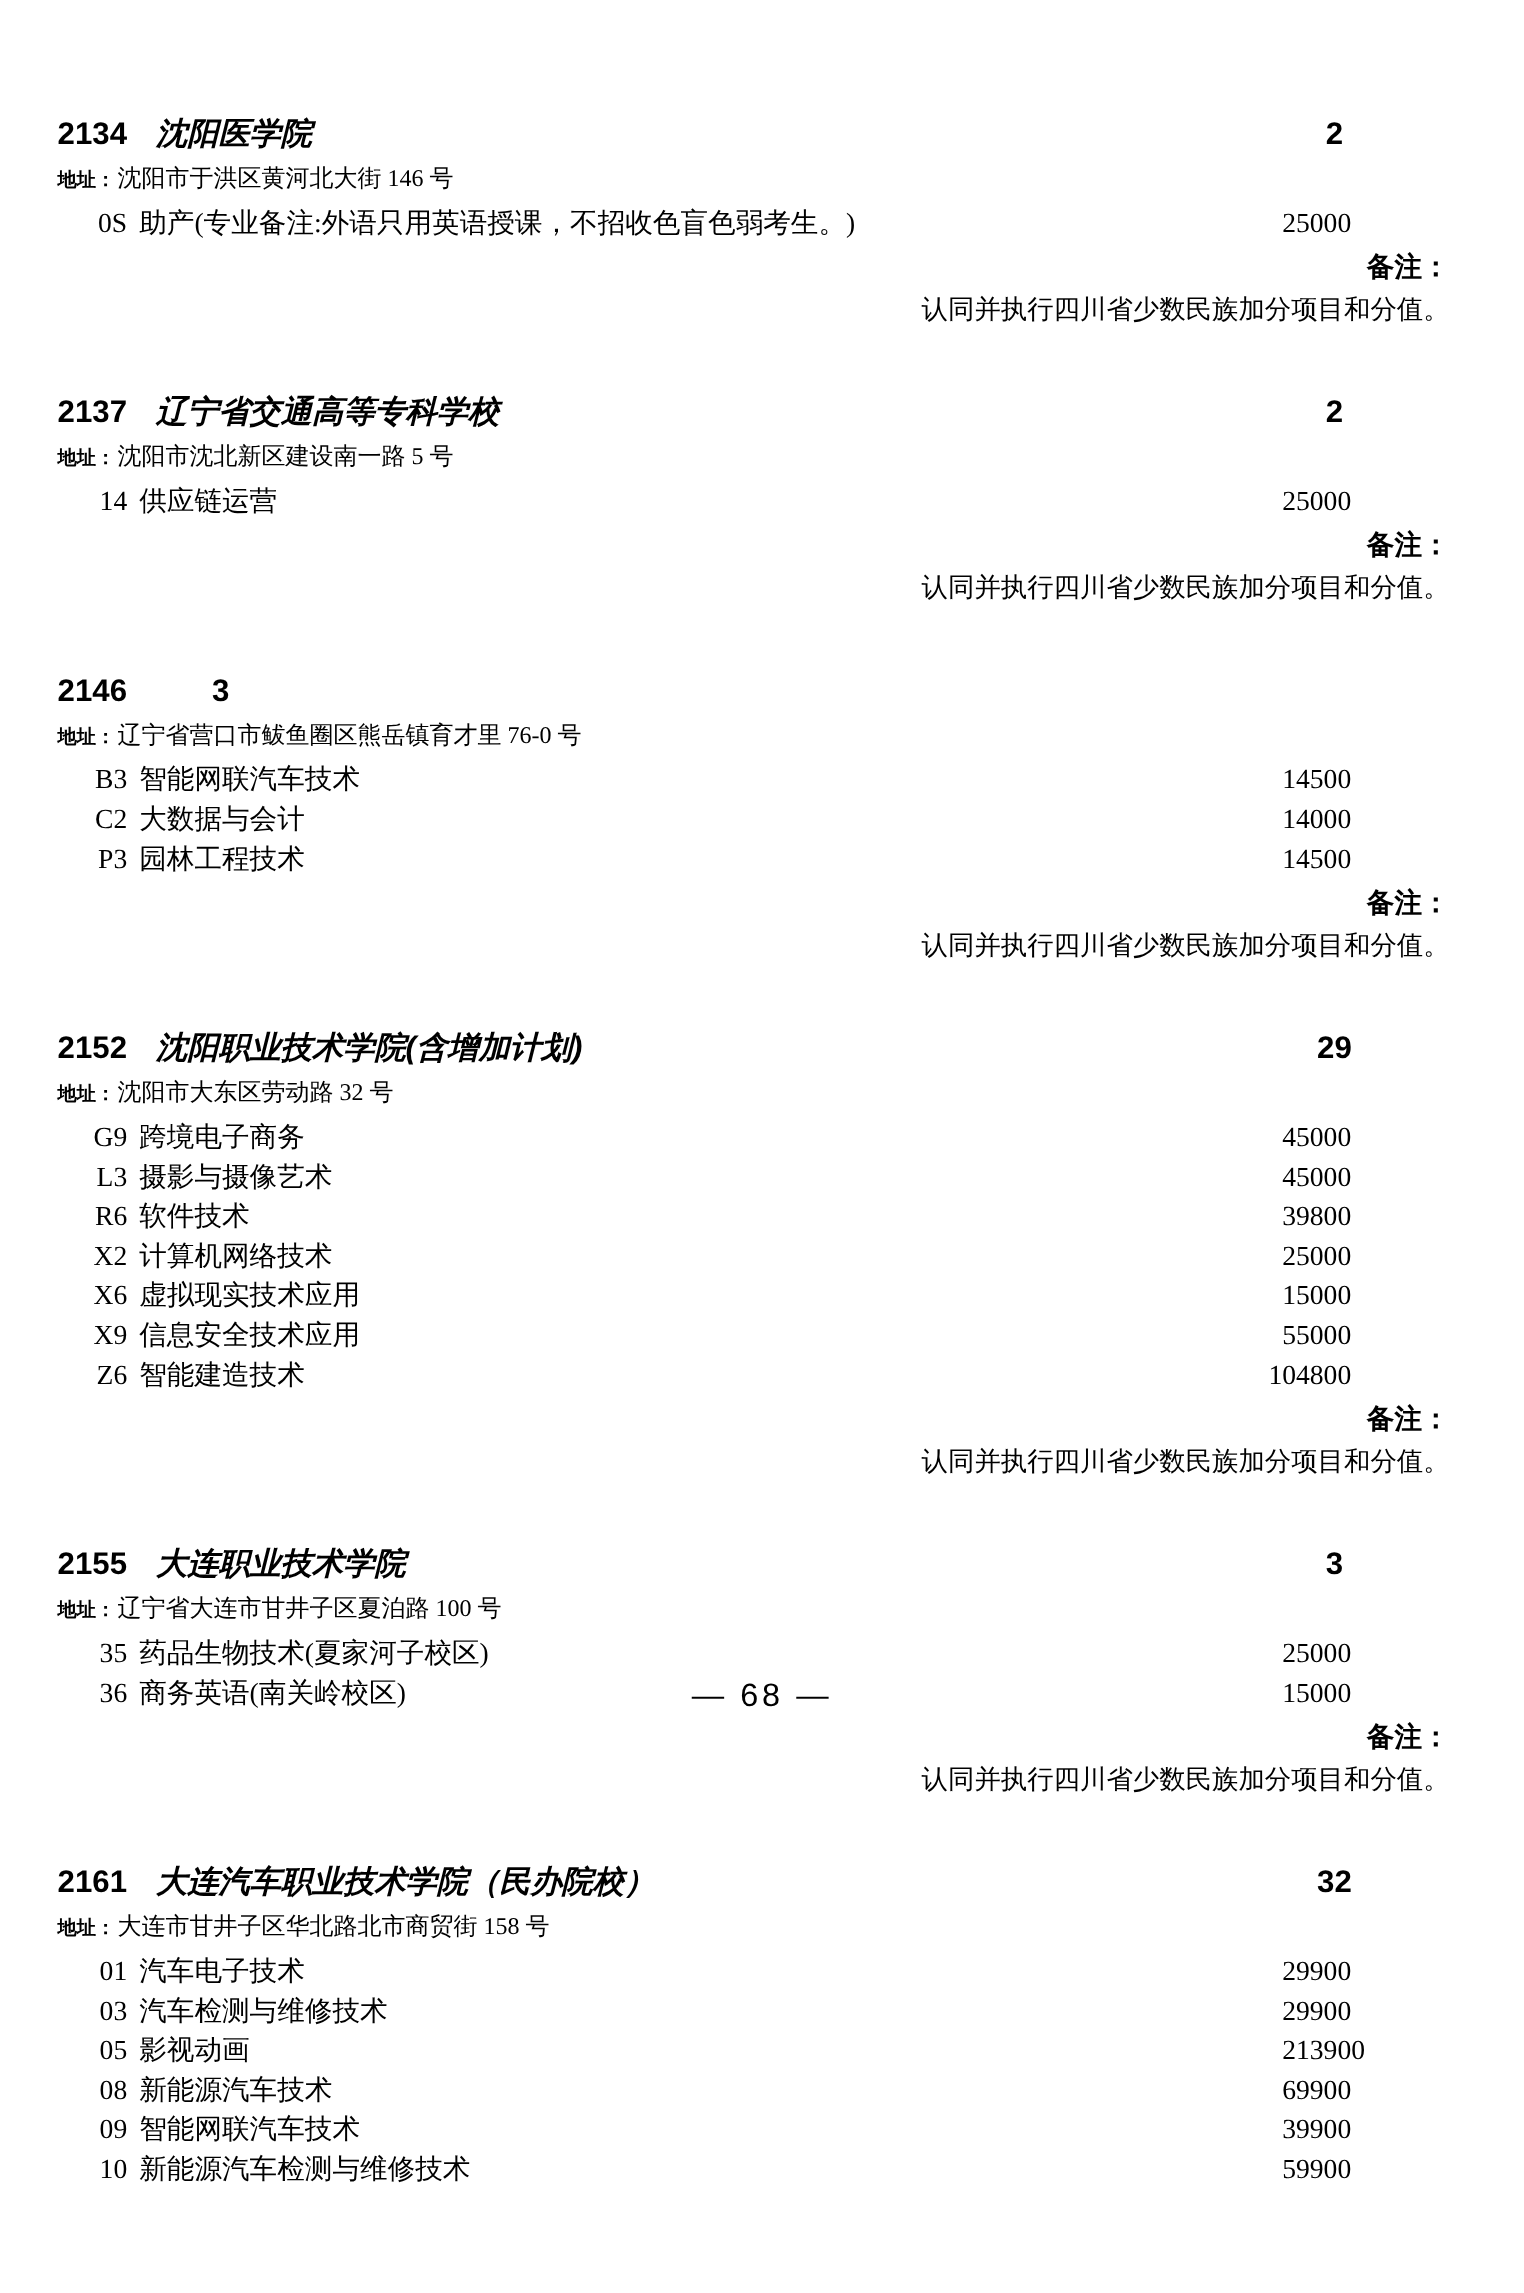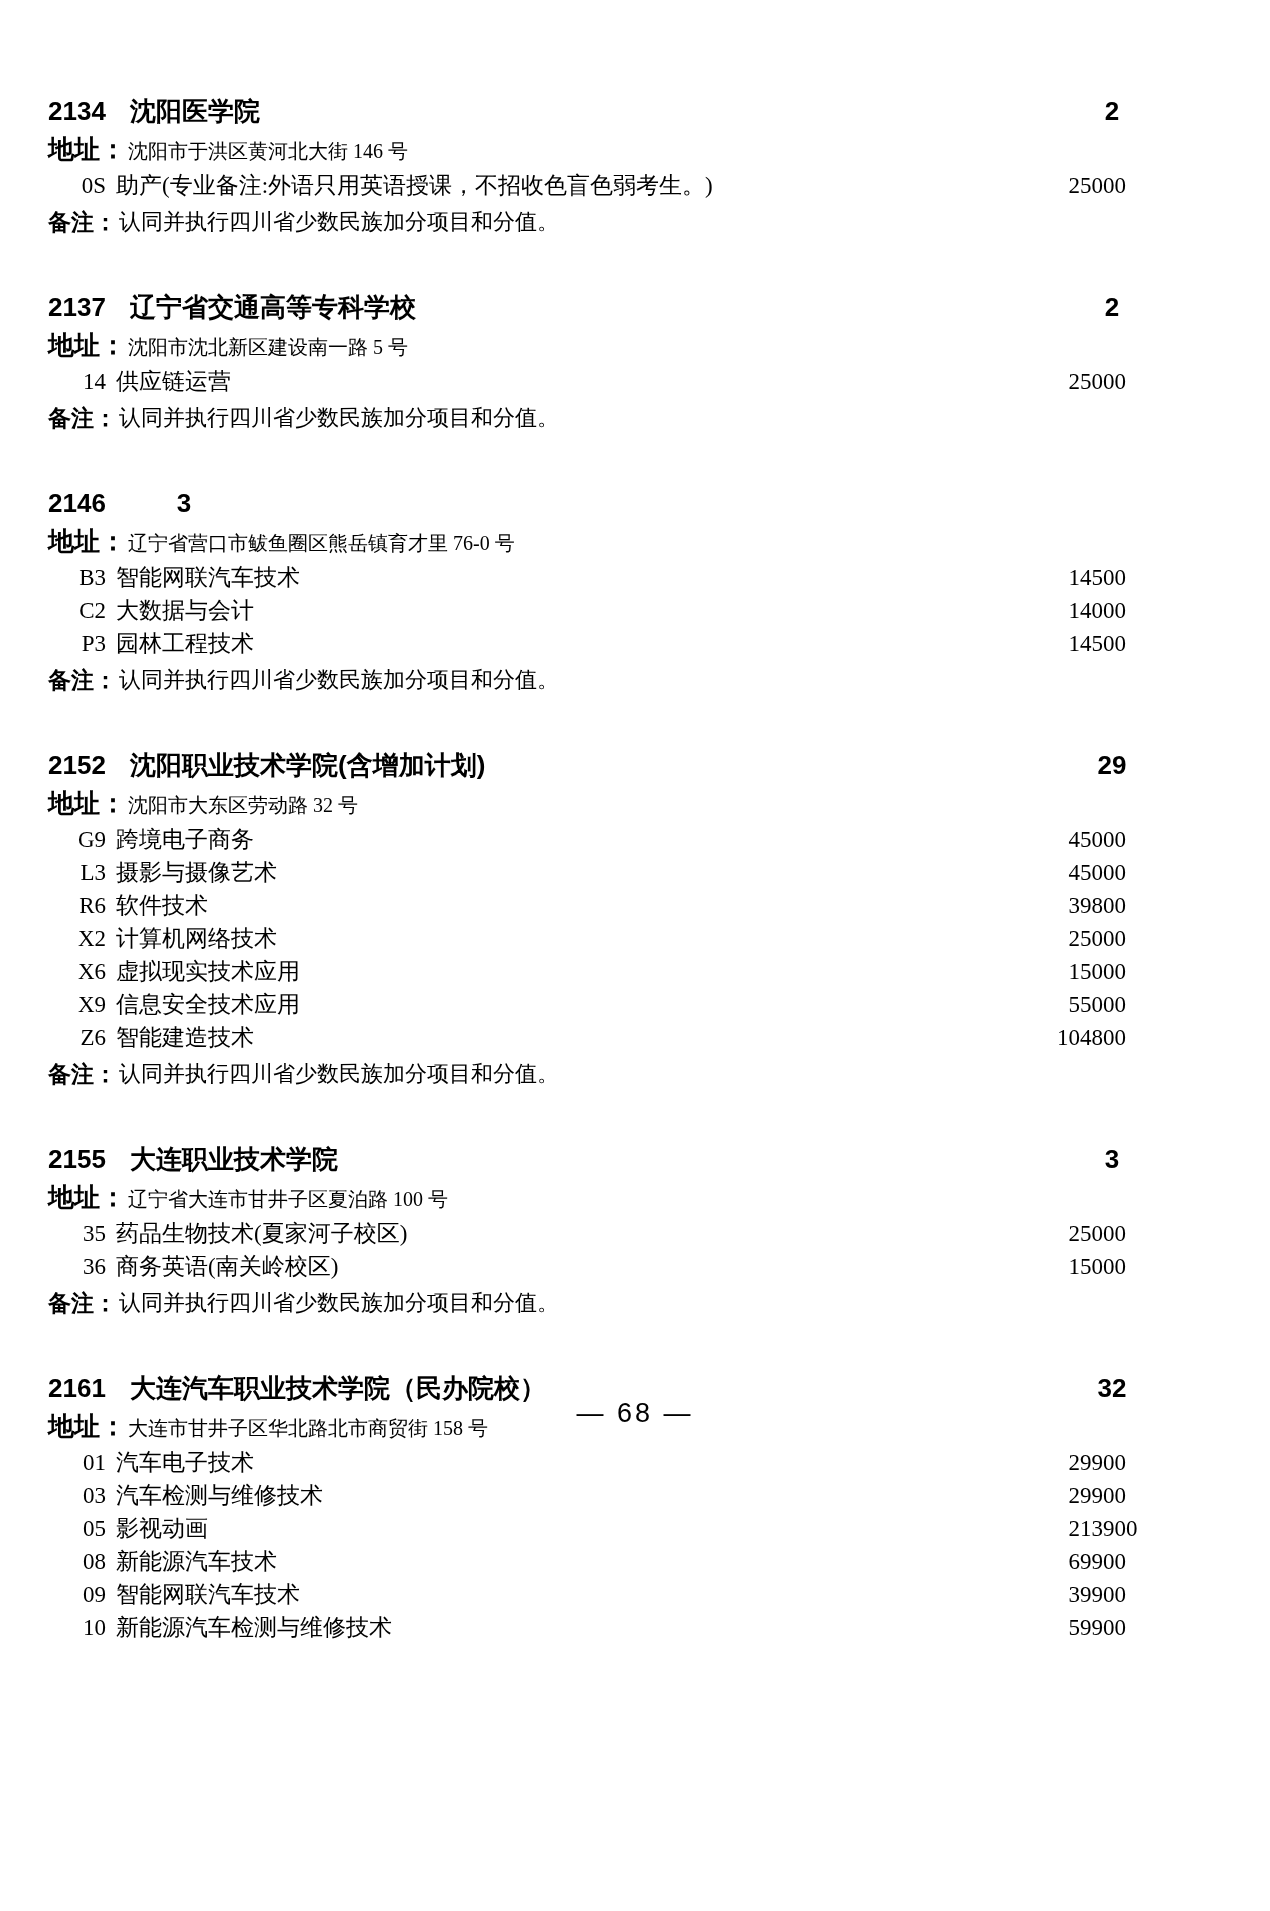--- a/index.html
+++ b/index.html
@@ -34,37 +34,38 @@
     line-height: 38px;
     margin-bottom: 2px;
   }
   .school-code {
     width: 76px;
     flex: 0 0 76px;
   }
   .school-name {
     flex: 1 1 auto;
     padding-left: 6px;
+    font-style: italic;
   }
   .school-total {
     flex: 0 0 120px;
     text-align: center;
     padding-right: 36px;
   }
   .addr-line {
     display: flex;
     align-items: baseline;
     font-size: 22px;
     line-height: 34px;
     margin-bottom: 1px;
   }
   .addr-label {
     font-family: "Liberation Sans", "DejaVu Sans", sans-serif;
     font-weight: bold;
-    font-size: 26px;
+    font-size: 16px;
     flex: 0 0 auto;
     letter-spacing: 0px;
   }
   .addr-text {
     flex: 1 1 auto;
     font-family: "Liberation Serif", "DejaVu Serif", serif;
     font-size: 20px;
     padding-left: 2px;
   }
   .major-row {
@@ -89,20 +90,21 @@
     flex: 0 0 116px;
     text-align: left;
     padding-right: 12px;
   }
   .note-line {
     display: flex;
     align-items: flex-end;
     font-size: 22px;
     line-height: 36px;
     margin-top: 2px;
+    flex-direction: column;
   }
   .note-label {
     font-family: "Liberation Sans", "DejaVu Sans", sans-serif;
     font-weight: bold;
     font-size: 23px;
     flex: 0 0 auto;
   }
   .note-text {
     flex: 1 1 auto;
     padding-left: 2px;

